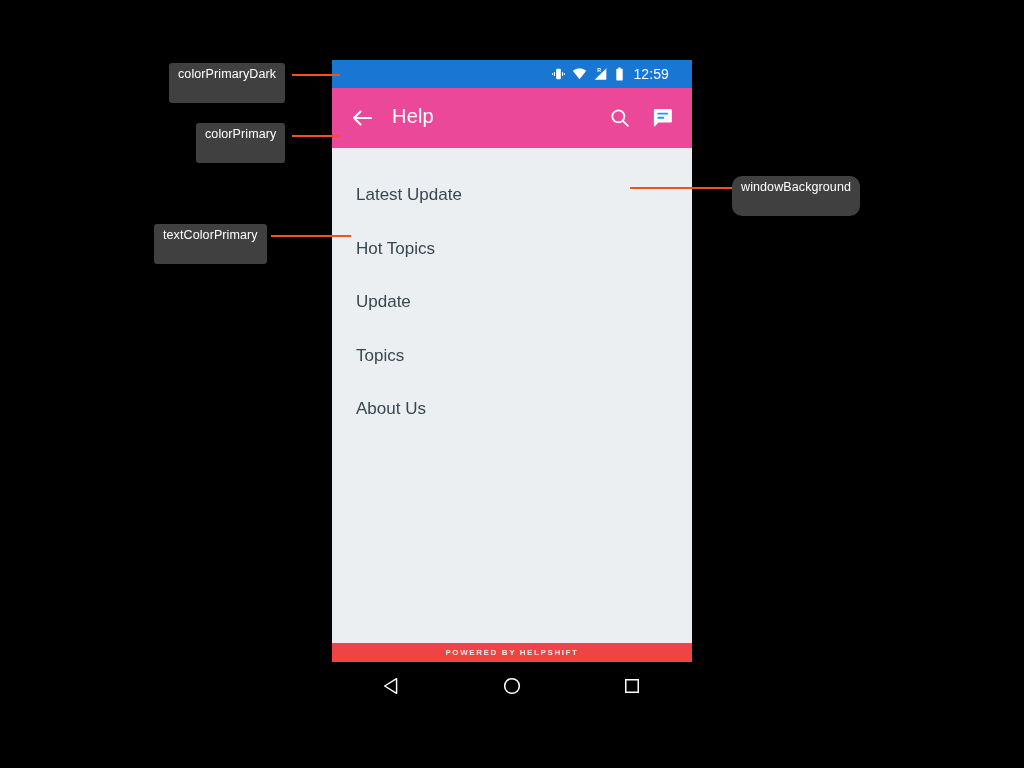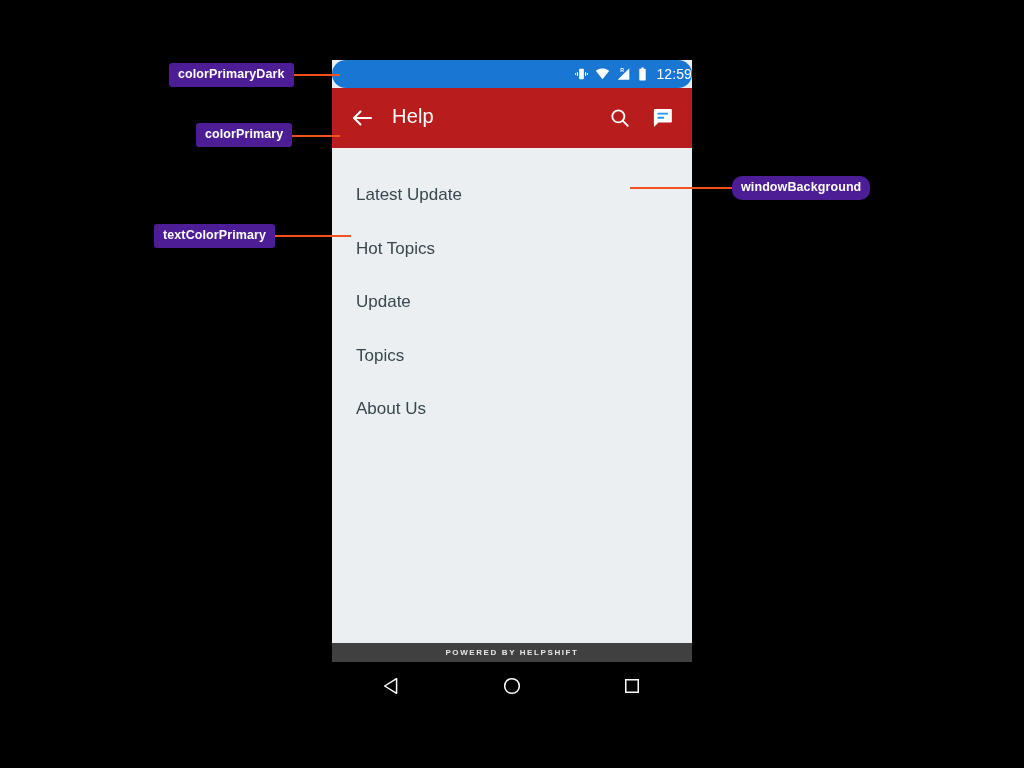--- a/index.html
+++ b/index.html
@@ -12,32 +12,32 @@
   
   #phone{
     position:absolute;left:332px;top:60px;width:360px;height:583px;
     background:#ECEFF1;overflow:hidden;
   }
 
   
   #statusbar{
     position:absolute;left:0;top:0;width:360px;height:28px;
     background:#1976D2;display:flex;align-items:center;justify-content:flex-end;
-    padding-right:0;box-sizing:border-box;border-radius:14px;
+    padding-right:23px;box-sizing:border-box;
   }
   .sb-ico{display:inline-flex;align-items:center;margin-left:6px;}
   #sb-time{
     color:#fff;font-size:14px;font-weight:400;margin-left:8px;
     letter-spacing:.1px;line-height:1;
   }
 
   
   #toolbar{
     position:absolute;left:0;top:28px;width:360px;height:60px;
-    background:#b91c1c;
+    background:#ec4899;
   }
   #back-btn{position:absolute;left:17px;top:18px;width:26px;height:24px;}
   #toolbar-title{
     position:absolute;left:60px;top:17px;color:#fff;
     font-size:20px;font-weight:400;letter-spacing:.2px;
   }
   #search-btn{position:absolute;left:277px;top:19px;width:22px;height:22px;}
   #chat-btn{position:absolute;left:319px;top:19px;width:23px;height:22px;}
 
   
@@ -47,36 +47,36 @@
   }
   .faq-item{
     height:53.5px;line-height:53.5px;padding-left:24px;
     color:#37474F;font-size:17px;font-weight:400;
     box-sizing:border-box;white-space:nowrap;
   }
 
   
   #powered{
     position:absolute;left:332px;top:643px;width:360px;height:19px;
-    background:#404040;color:#E8E8E8;
+    background:#ef4444;color:#E8E8E8;
     font-size:8px;font-weight:700;letter-spacing:1.6px;
     display:flex;align-items:center;justify-content:center;
   }
 
   
   #navbar{
     position:absolute;left:332px;top:662px;width:360px;height:48px;
     display:flex;align-items:center;justify-content:space-around;
   }
   .nav-btn{width:40px;height:40px;display:flex;align-items:center;justify-content:center;}
 
   
   .badge{
-    position:absolute;background:#4c1d95;color:#fff;border-radius:3px;
-    font-size:12.5px;font-weight:700;padding:5px 9px 6px 9px;
+    position:absolute;background:#404040;color:#fff;border-radius:3px;
+    font-size:12.5px;font-weight:400;padding:5px 9px 22px 9px;
     white-space:nowrap;letter-spacing:.1px;line-height:1.05;
   }
   .leader{position:absolute;background:#F4511E;height:2px;}
 
   #b-dark{left:169px;top:63px;}
   #l-dark{left:292px;top:74px;width:48px;}
 
   #b-primary{left:196px;top:123px;}
   #l-primary{left:292px;top:135px;width:48px;}
 

